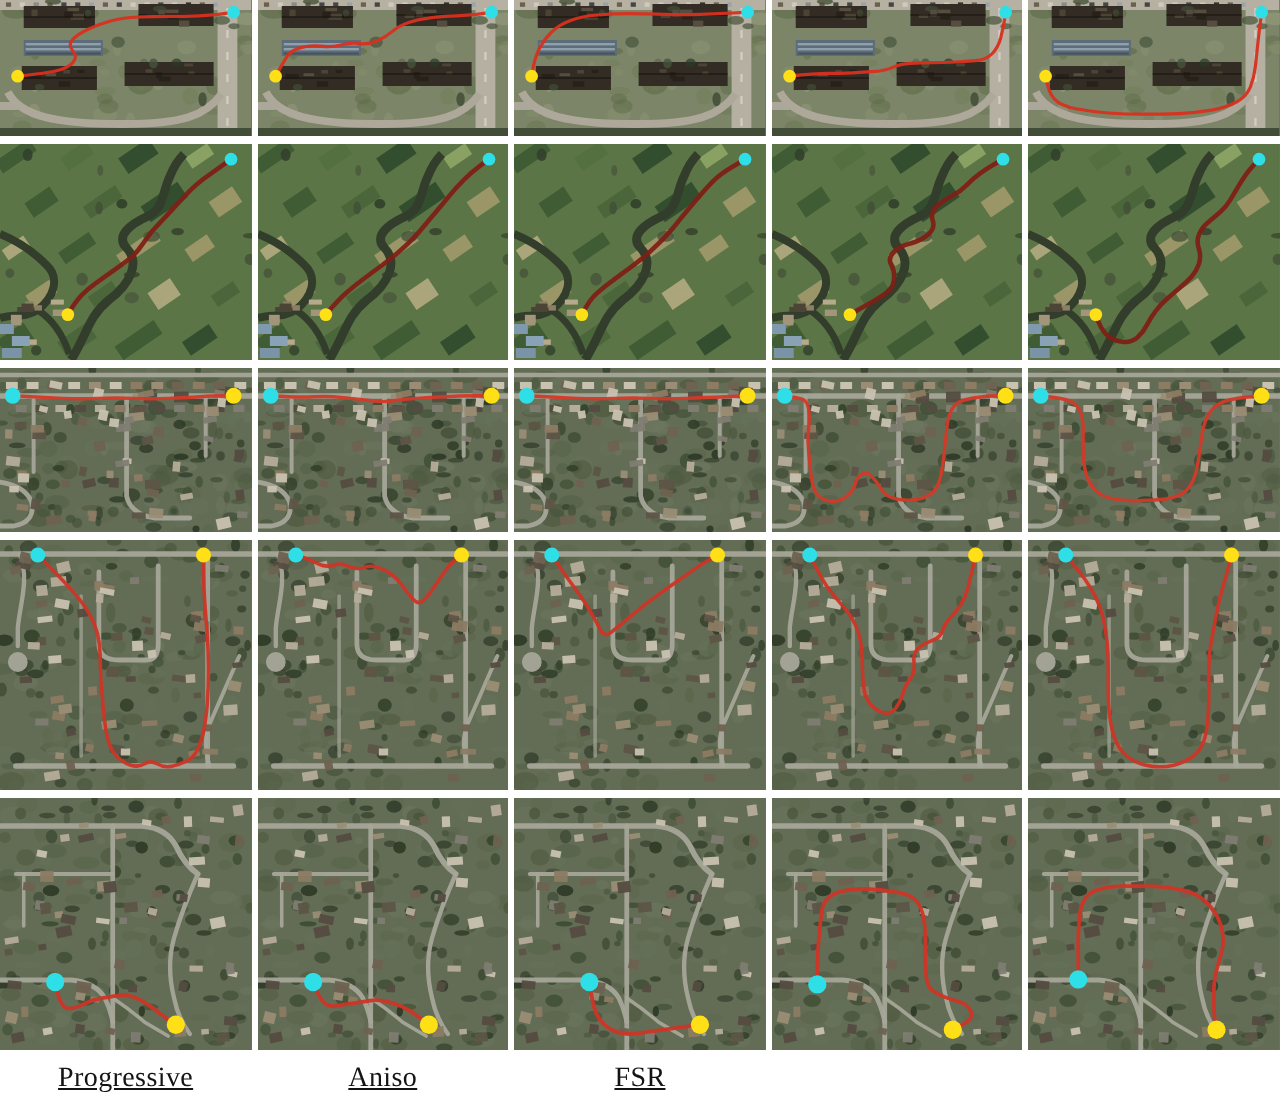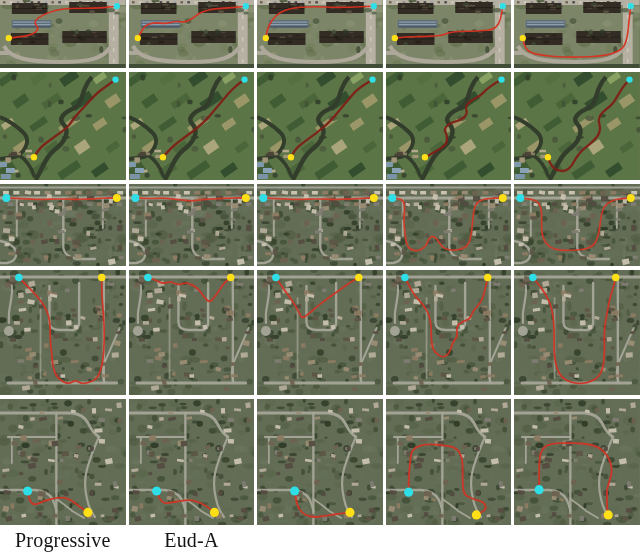--- a/index.html
+++ b/index.html
@@ -3,21 +3,21 @@
 <meta charset="utf-8">
 <style>
   html,body{margin:0;padding:0;background:#ffffff;}
   .figure{width:640px;height:555px;background:#ffffff;overflow:hidden;position:relative;
           font-family:"Liberation Serif", serif;}
   #grid{display:flex;flex-direction:column;gap:4px;}
   .frow{display:grid;grid-template-columns:repeat(5,1fr);gap:3px;}
   .cell{position:relative;overflow:hidden;background:#6a7458;}
   .cell svg{display:block;width:100%;height:100%;}
   .labels{display:grid;grid-template-columns:repeat(5,1fr);gap:3px;height:30px;
-          align-items:center;text-align:center;font-size:20px;color:#141414;letter-spacing:0.2px;}
+          align-items:center;text-align:center;font-size:14px;color:#141414;letter-spacing:0.2px;text-decoration:underline;}
   #bgdefs{position:absolute;width:0;height:0;}
 </style>
 </head>
 <body>
 
 <div class="figure">
   <svg id="bgdefs" aria-hidden="true">
       <defs id="defs-target">
         <g id="bg0">
           <rect width="127" height="68" fill="#7c8568"></rect>
@@ -1122,15 +1122,16 @@
             <use href="#bg4"></use>
             <path d="M25.4,90.7 Q25.4,78.1 25.4,71.8 Q25.4,65.5 26.1,59.2 Q26.7,52.9 29.3,49.8 Q31.8,46.6 36.9,45.4 Q41.9,44.1 47.6,44.1 Q53.3,44.1 59.1,44.1 Q64.8,44.1 70.5,44.8 Q76.2,45.4 80.7,46.7 Q85.1,47.9 88.9,51.1 Q92.7,54.2 95.3,58.6 Q97.8,63 98.4,68.1 Q99.1,73.1 97.8,77.5 Q96.5,81.9 95.3,86.3 Q94,90.7 94,95.1 Q94,99.5 94,104 Q94,108.4 94.7,112.2 L95.3,115.9" fill="none" stroke="#ce3526" stroke-width="1.9" stroke-linecap="round" stroke-linejoin="round" stroke-opacity="0.95"></path>
             <circle cx="95.3" cy="115.9" r="4.6" fill="#ffdf16"></circle>
             <circle cx="25.4" cy="90.7" r="4.6" fill="#2fdfe7"></circle>
           </svg>
         </div>
       </div>
     </div>
   <div class="labels">
     <span>Progressive</span>
-    <span>Eud-A</span>
+    <span>Aniso</span>
+    <span>FSR</span>
   </div>
 </div>
 
 </body></html>

